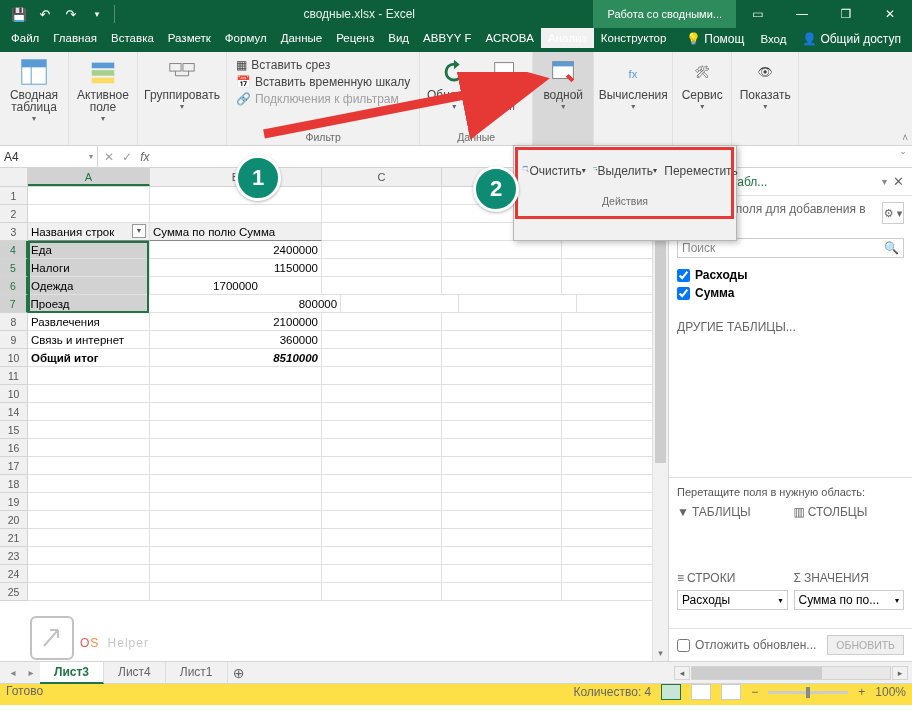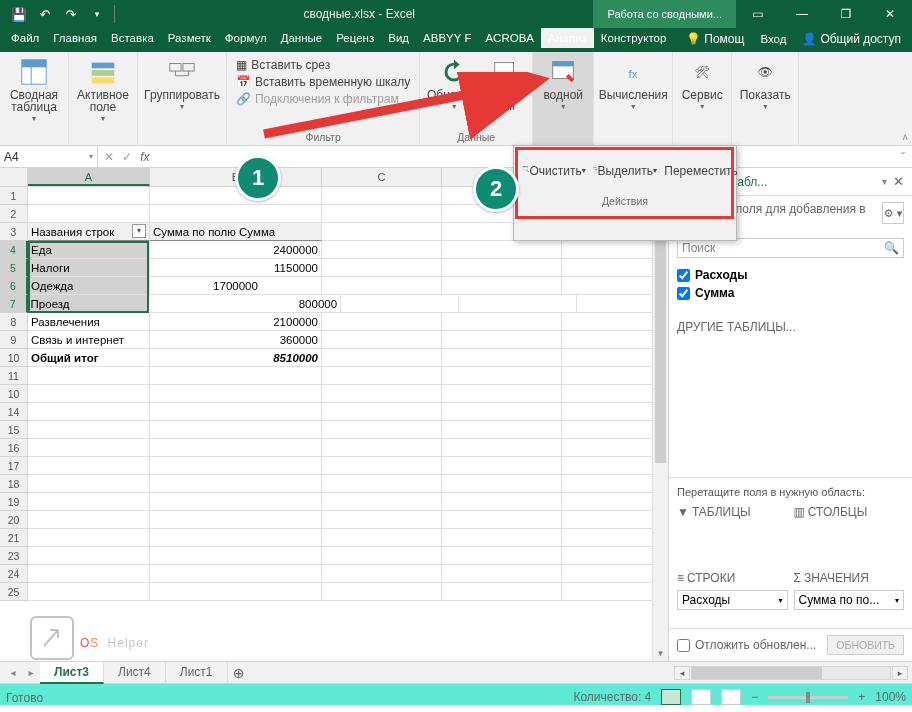--- a/index.html
+++ b/index.html
@@ -88,21 +88,21 @@
 .tp-drag-label{padding:8px 8px 4px;font-size:11px;color:#555;border-top:1px solid #e0e0e0}
 .tp-zones{display:grid;grid-template-columns:1fr 1fr;gap:6px;padding:0 8px}
 .zone{min-height:60px}
 .zone-title{font-size:10.5px;color:#666;padding:3px 0;display:flex;align-items:center;gap:3px}
 .zone-item{background:#fff;border:1px solid #ccc;padding:2px 4px;font-size:10.5px;display:flex;align-items:center;margin-top:2px}
 .zone-item span:last-child{margin-left:auto;font-size:8px}
 .tp-footer{margin-top:auto;border-top:1px solid #e0e0e0;padding:6px 8px;display:flex;align-items:center;gap:5px;font-size:11px;color:#666}
 .tp-footer button{margin-left:auto;padding:3px 8px;background:#f0f0f0;border:1px solid #ccc;color:#aaa;font-size:10.5px}
 
 
-.statusbar{height:22px;background:#5eead4;border-top:1px solid #d4d4d4;display:flex;align-items:flex-end;padding:0 6px;font-size:11px;color:#666}
+.statusbar{height:22px;background:#fde047;border-top:1px solid #d4d4d4;display:flex;align-items:flex-start;padding:0 6px;font-size:11px;color:#666}
 .statusbar .sb-right{margin-left:auto;display:flex;align-items:center;gap:10px}
 .view-btn{width:20px;height:16px;border:1px solid #ccc;background:#fff}
 .view-btn.active{background:#c8e6d5;border-color:#217346}
 .zoom-slider{width:80px;height:3px;background:#ccc;position:relative}
 .zoom-slider::after{content:"";position:absolute;left:38px;top:-4px;width:4px;height:11px;background:#888}
 
 
 .dropdown{position:absolute;left:513px;top:145px;width:224px;height:96px;background:#f1f1f1;border:1px solid #b6b6b6;box-shadow:2px 2px 6px rgba(0,0,0,.25);z-index:20}
 .dropdown-inner{display:flex;justify-content:space-around;padding:6px 4px 2px}
 .dd-btn{display:flex;flex-direction:row;align-items:center;width:68px;font-size:11px;color:#444;text-align:center;padding:2px}

